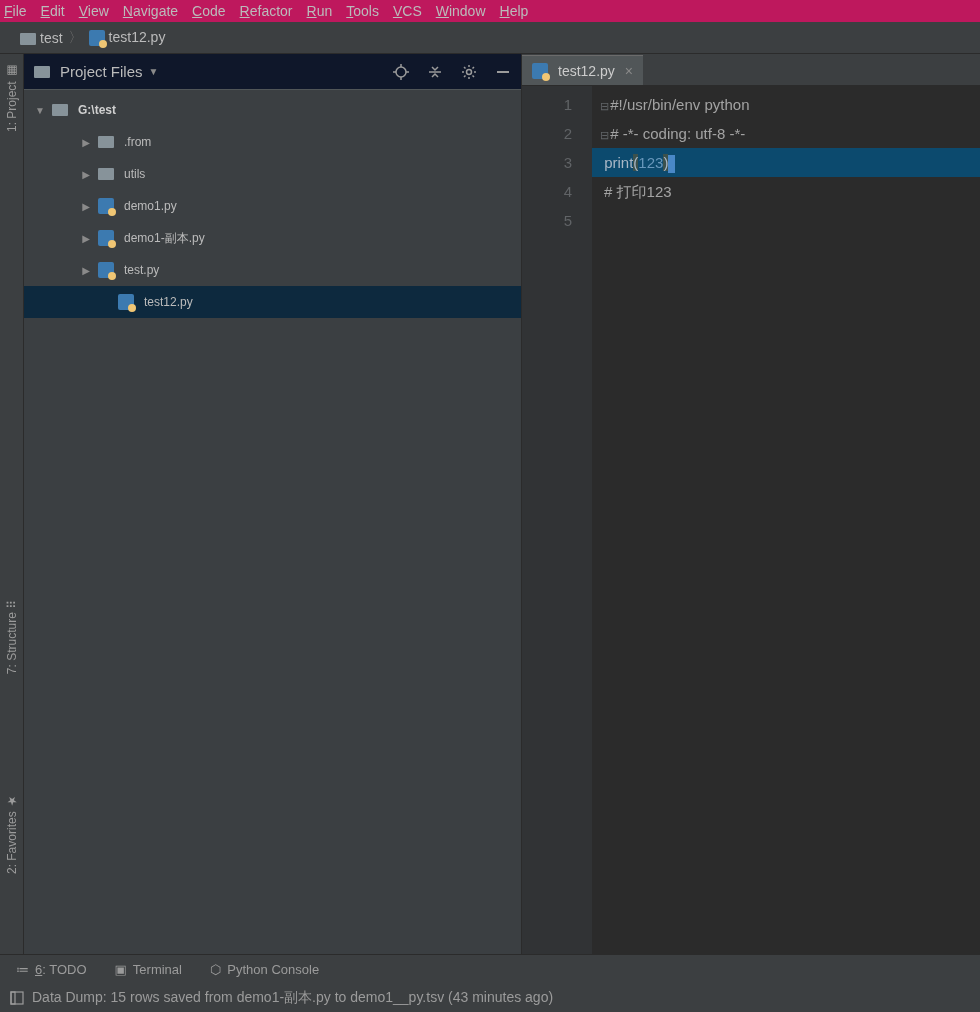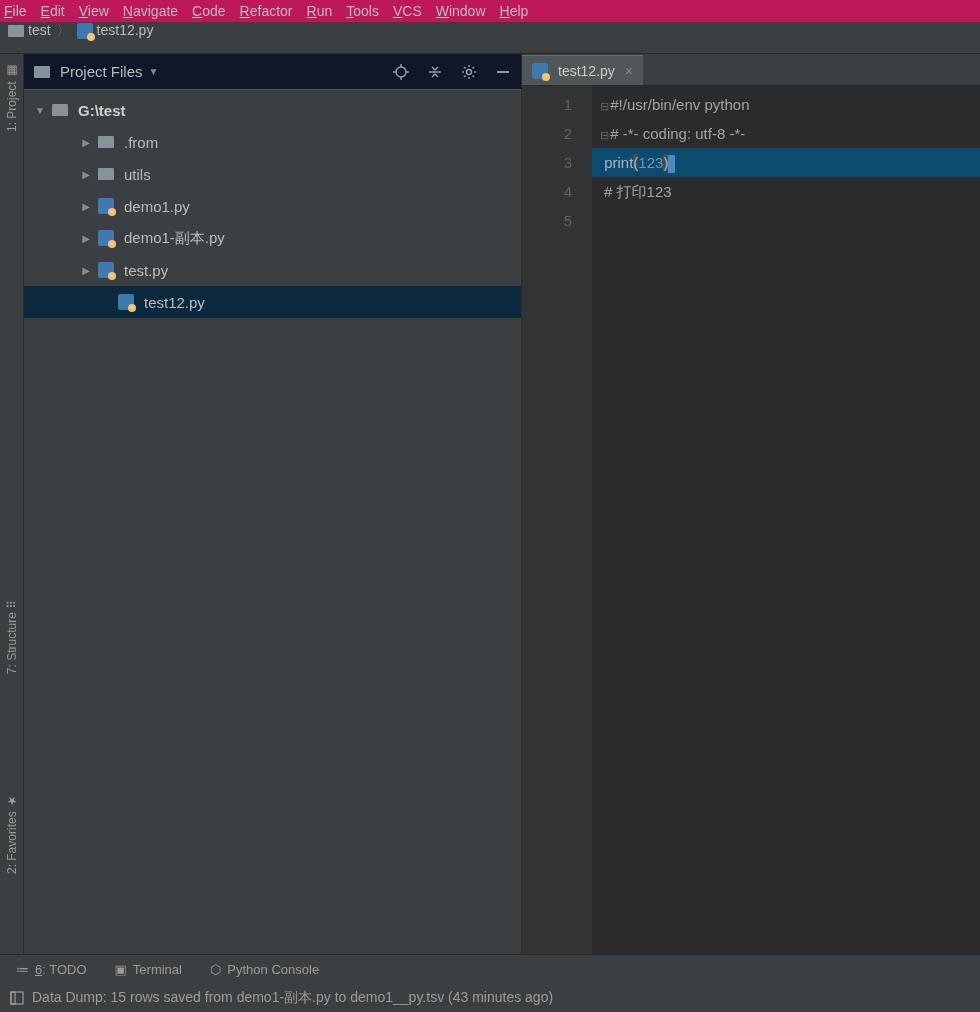--- a/index.html
+++ b/index.html
@@ -1,37 +1,37 @@
 <!DOCTYPE html>
 <html><head>
 <meta charset="utf-8">
 <style>
 * { margin:0; padding:0; box-sizing:border-box; font-family:"Segoe UI",Arial,sans-serif; }
 body { background:#3c3f41; color:#bbbbbb; width:980px; height:1012px; overflow:hidden; font-size:14px; }
 .menubar { height:22px; display:flex; align-items:center; padding:0 4px; gap:14px; background:#be185d; color:#bbbbbb; }
 .menubar span { cursor:pointer; }
 .menubar span u { text-decoration:underline; }
-.breadcrumb { height:32px; display:flex; padding:0 8px; gap:6px; background:#3c3f41; border-bottom:1px solid #2b2b2b; }
+.breadcrumb { height:32px; display:flex; align-items:center; padding:0 20px; gap:6px; background:#3c3f41; border-bottom:1px solid #2b2b2b; }
 .breadcrumb .chev { color:#6e6e6e; }
 .folder-icon { display:inline-block; width:16px; height:12px; background:#87939a; border-radius:1px; margin-right:4px; vertical-align:middle; }
 .py-icon { display:inline-flex; align-items:center; justify-content:center; width:16px; height:16px; background:#3c7ab0; border-radius:2px; margin-right:4px; vertical-align:middle; position:relative; }
 .py-icon::after { content:""; position:absolute; right:-2px; bottom:-2px; width:8px; height:8px; background:#f0c674; border-radius:50%; }
 .main { display:flex; height:calc(100% - 22px - 32px - 30px - 28px); }
 .left-gutter { width:24px; background:#3c3f41; border-right:1px solid #2b2b2b; display:flex; flex-direction:column; align-items:center; padding-top:10px; gap:40px; }
 .vlabel { writing-mode:vertical-rl; transform:rotate(180deg); font-size:12px; color:#9b9b9b; cursor:pointer; white-space:nowrap; }
 .project-panel { width:498px; background:#3b3f42; display:flex; flex-direction:column; border-right:1px solid #2b2b2b; }
 .panel-header { height:36px; display:flex; align-items:center; padding:0 10px; border-bottom:1px solid #515658; background:#0f172a; }
 .panel-header .title { display:flex; align-items:center; gap:6px; flex:1; font-size:15px; }
 .panel-header .hicons { display:flex; gap:18px; align-items:center; color:#9b9b9b; }
 .panel-header .hicons span { cursor:pointer; }
 .tree { flex:1; overflow:auto; padding-top:4px; }
 .tree-row { height:32px; display:flex; align-items:center; gap:6px; cursor:pointer; padding-left:0; }
 .tree-row.selected { background:#0d293e; }
 .arrow { width:12px; text-align:center; color:#8a8a8a; font-size:10px; }
-.tree-row .label { font-size:15px; }
+.tree-row .label { font-size:12px; }
 .editor { flex:1; background:#2b2b2b; display:flex; flex-direction:column; }
 .tabbar { height:32px; background:#3c3f41; display:flex; align-items:flex-end; border-bottom:1px solid #2b2b2b; }
 .tab { height:30px; background:#515658; display:flex; align-items:center; padding:0 10px; gap:6px; border-top:1px solid #6b6b6b; color:#ccc; }
 .tab .close { color:#8a8a8a; cursor:pointer; margin-left:4px; }
 .code-area { flex:1; display:flex; font-family:"Consolas","Courier New",monospace; font-size:15px; }
 .gutter { width:70px; background:#313335; color:#606366; text-align:right; padding:4px 20px 0 0; line-height:29px; }
 .gutter div { height:29px; }
 .code { flex:1; background:#2b2b2b; padding:4px 0 0 0; line-height:29px; position:relative; }
 .code-line { height:29px; padding-left:8px; white-space:pre; }
 .code-line.hl { background:#0c4a6e; }

